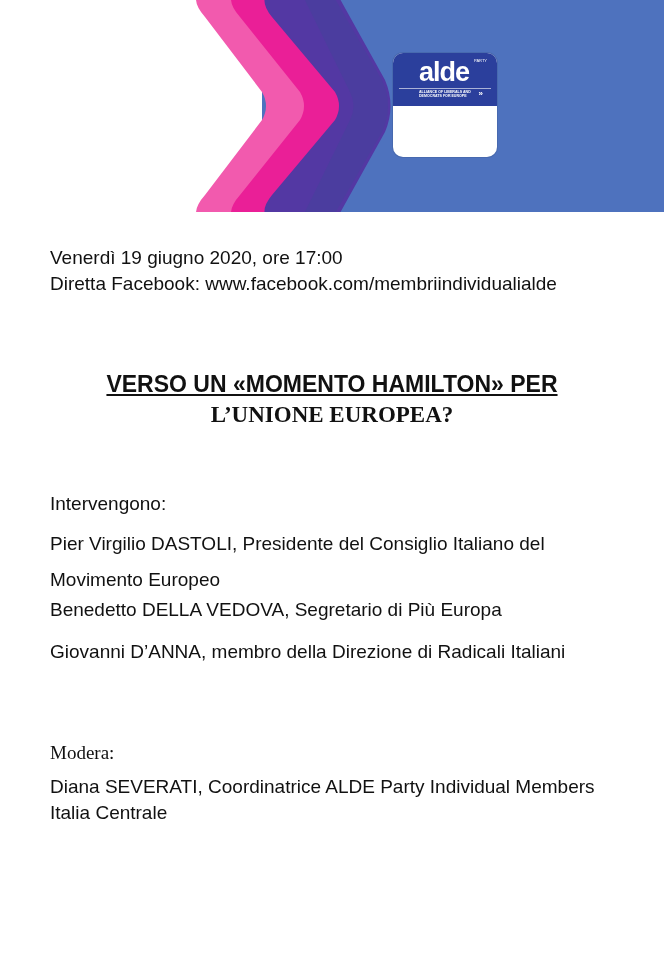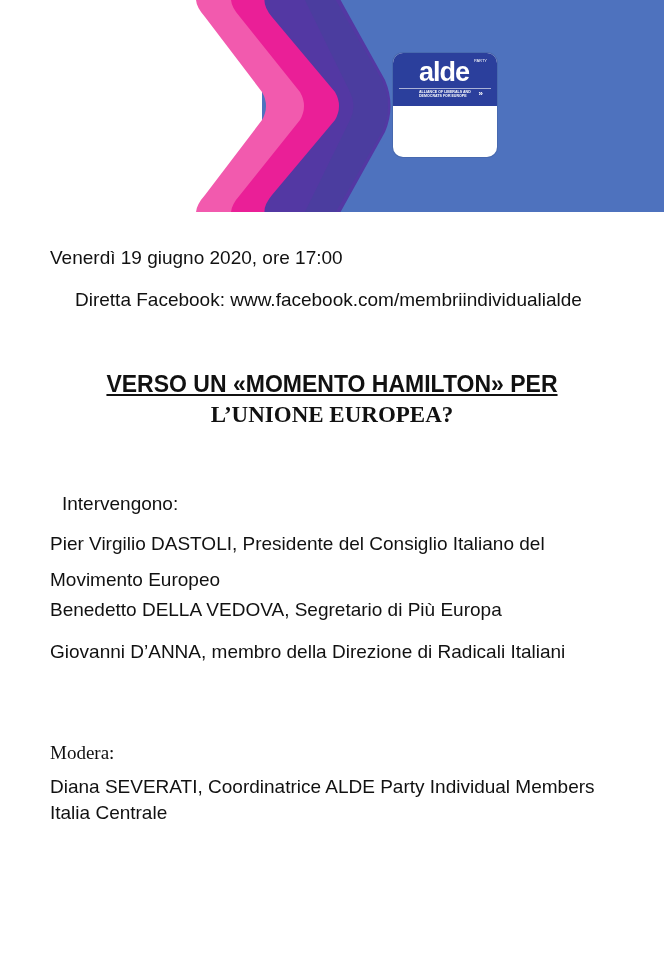--- a/index.html
+++ b/index.html
@@ -53,26 +53,26 @@
       <div class="logo-sub">
         <div>ALLIANCE OF LIBERALS AND</div>
         <div>DEMOCRATS FOR EUROPE</div>
       </div>
       <span class="logo-sub-arrow">»</span>
     </div>
   </div>
 </div>
 
 <div class="txt bold" style="top:246px;">Venerdì 19 giugno 2020, ore 17:00</div>
-<div class="txt" style="top:288px;margin-left:25px;">Diretta Facebook: www.facebook.com/membriindividualialde</div>
+<div class="txt" style="top:272px;">Diretta Facebook: www.facebook.com/membriindividualialde</div>
 
 <div class="title" style="top:369px;text-decoration:underline;">VERSO UN «MOMENTO HAMILTON» PER</div>
 <div class="title" style="top:400px;font-family:Liberation Serif, serif;">L’UNIONE EUROPEA?</div>
 
-<div class="txt" style="top:492px;margin-left:12px;">Intervengono:</div>
+<div class="txt" style="top:492px;">Intervengono:</div>
 
 <div class="txt" style="top:532px;">
   <span class="bold">Pier Virgilio DASTOLI,</span><span> Presidente del Consiglio Italiano del</span>
 </div>
 <div class="txt" style="top:557px;margin-top:11px;">Movimento Europeo</div>
 
 <div class="txt" style="top:598px;">
   <span class="bold">Benedetto DELLA VEDOVA</span><span>, Segretario di Più Europa</span>
 </div>
 

